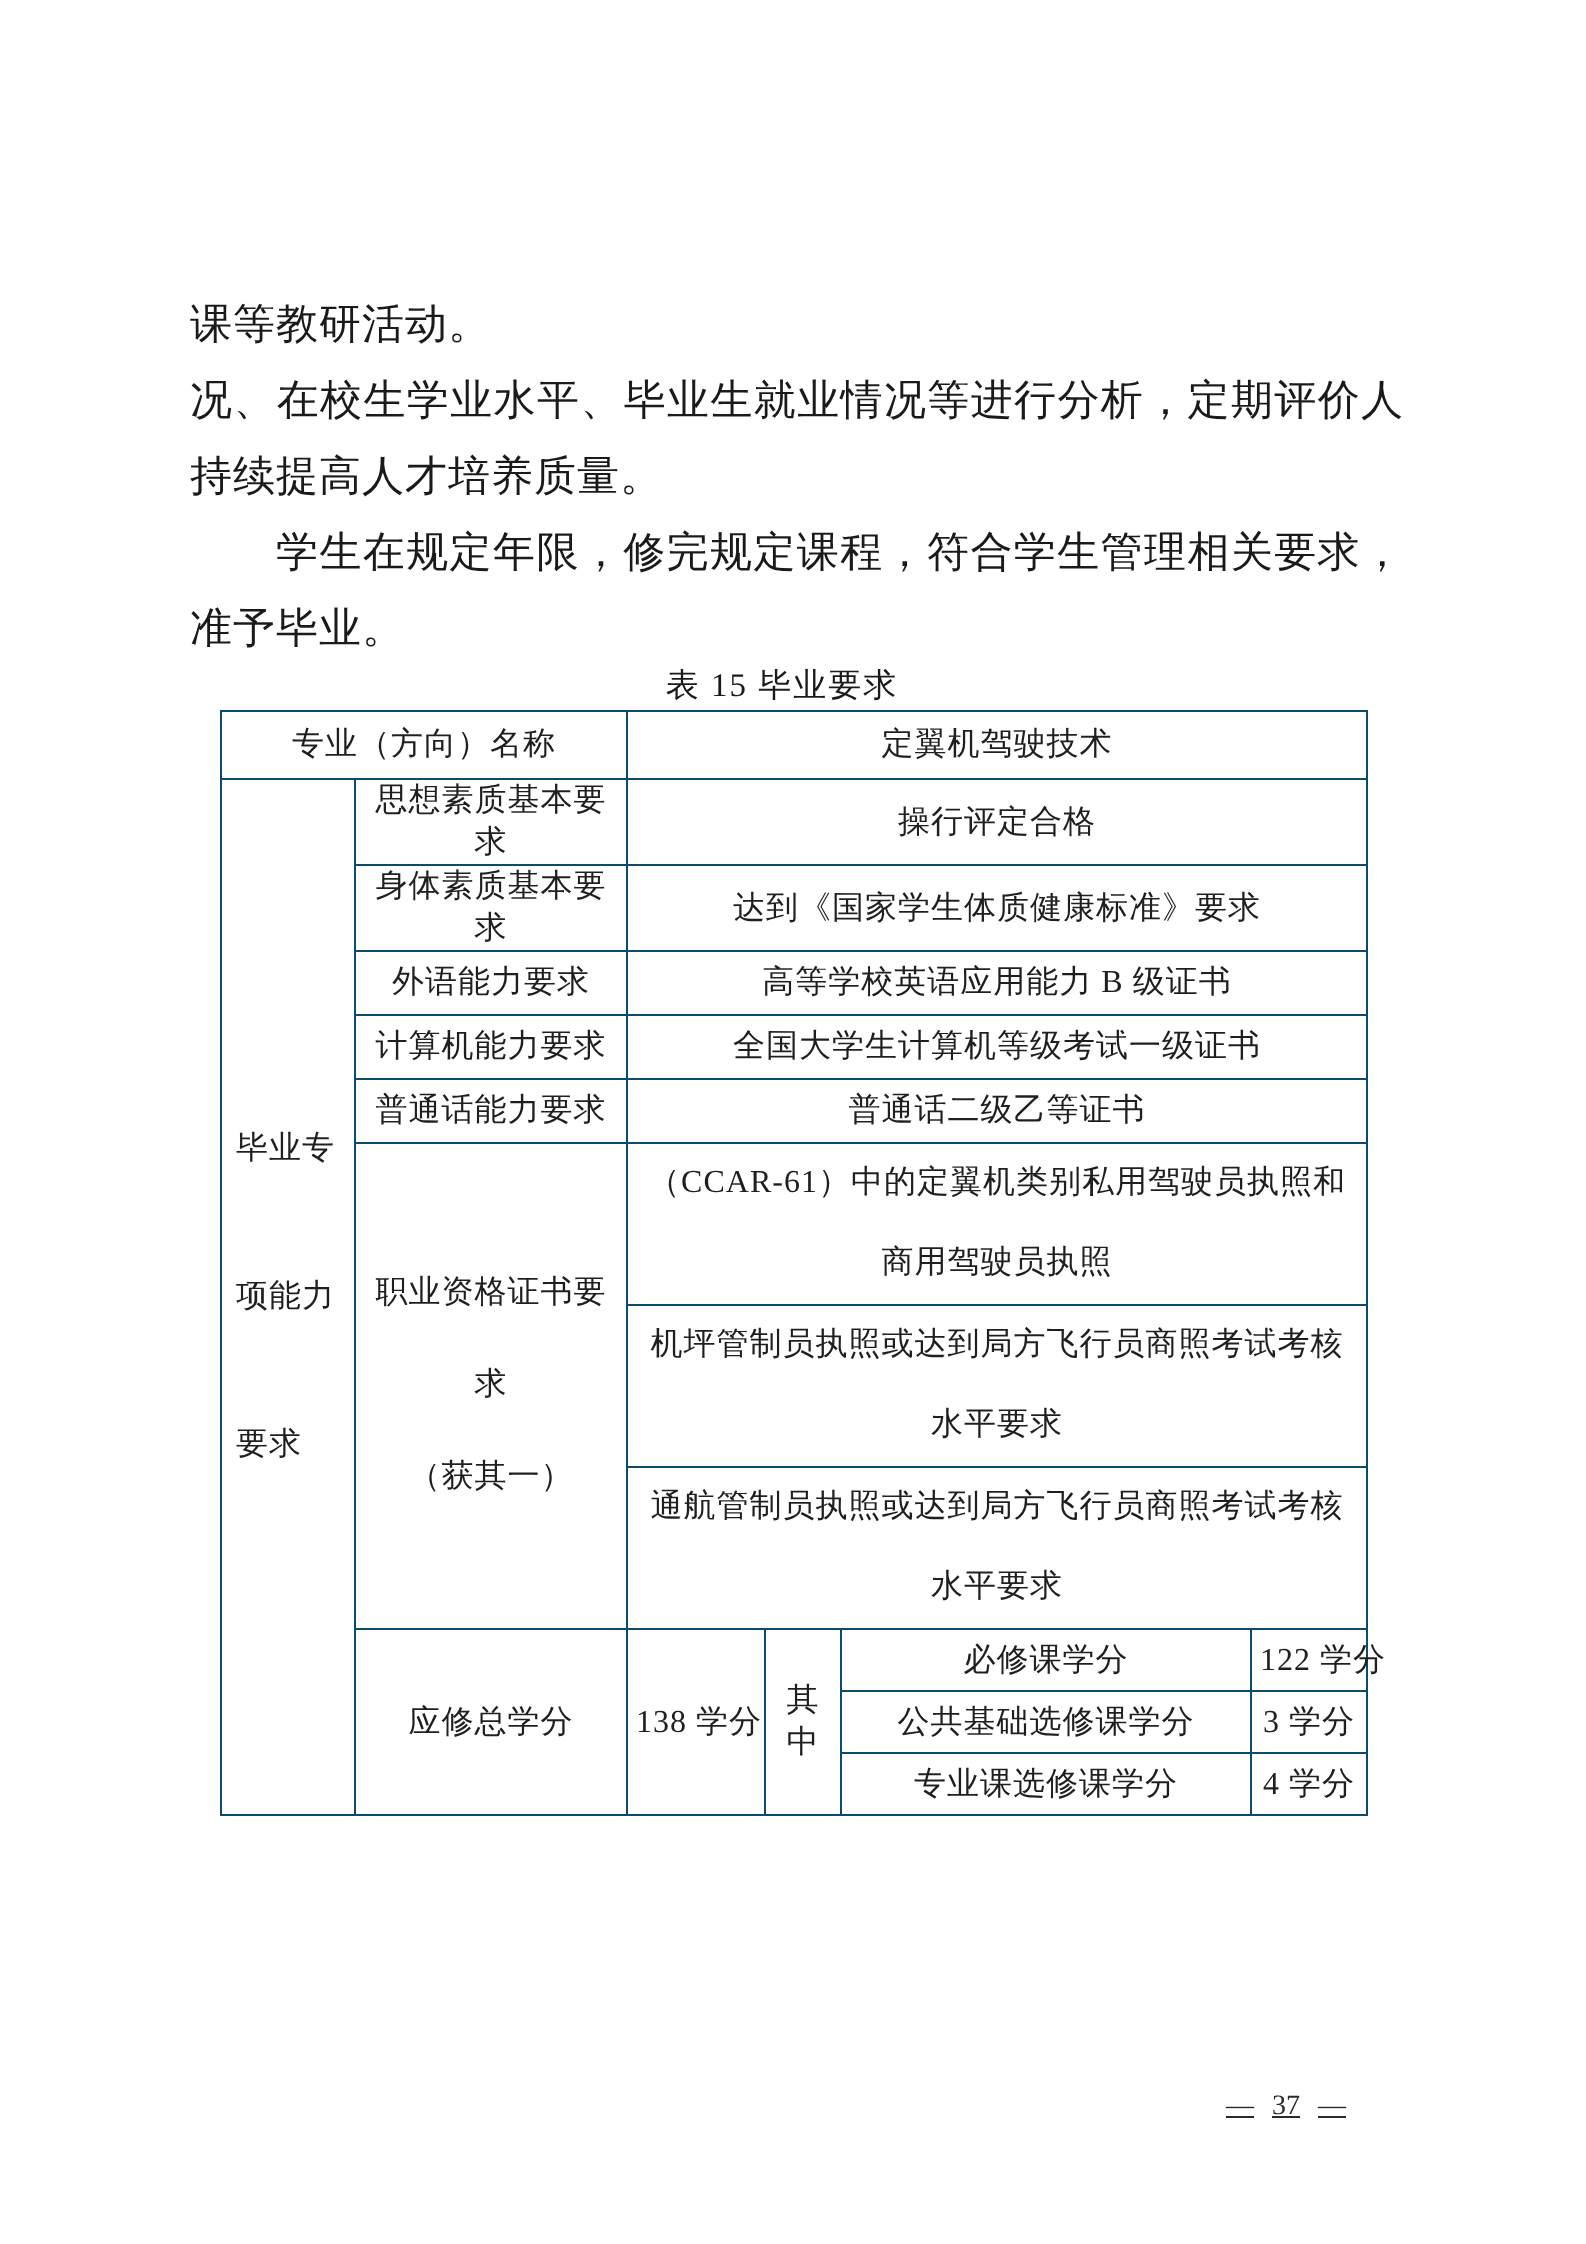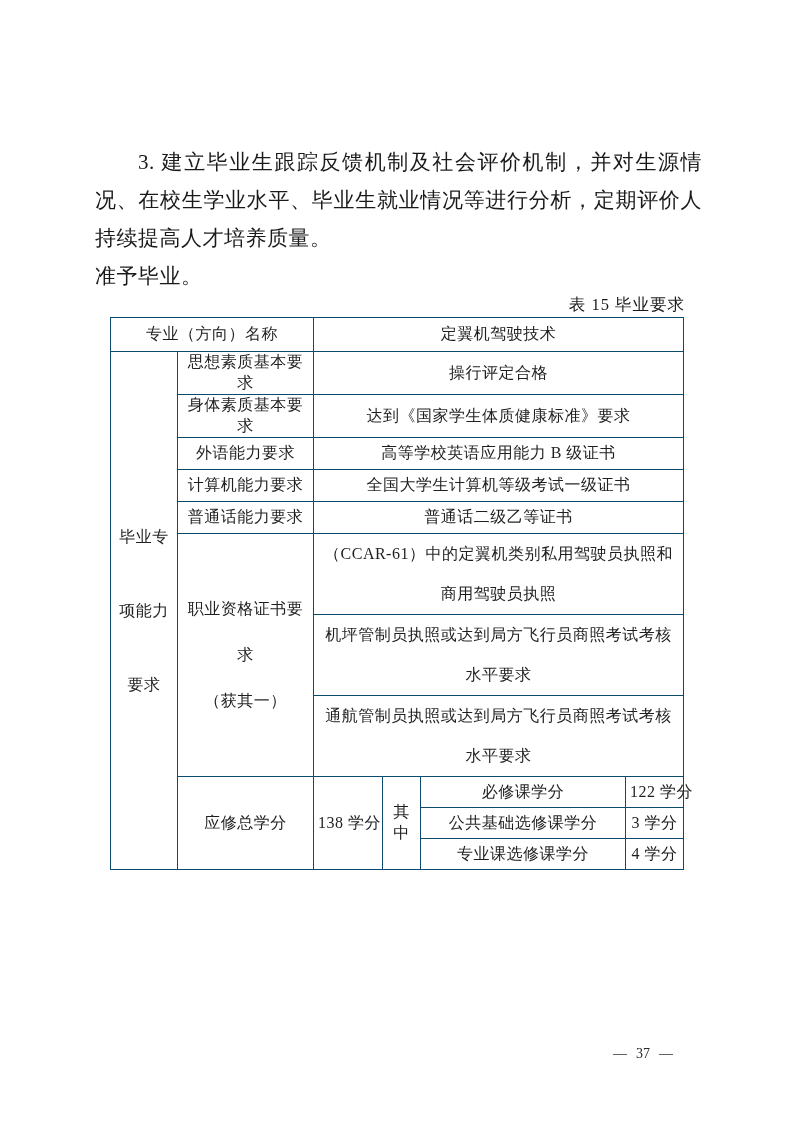--- a/index.html
+++ b/index.html
@@ -38,21 +38,21 @@
     font-weight: 700;
     font-family: "Liberation Sans", "DejaVu Sans", sans-serif;
     text-indent: 43px;
     letter-spacing: 1px;
   }
   .caption {
     width: 588px;
     margin-left: 2px;
     font-size: 16.5px;
     line-height: 20px;
-    text-align: right;
+    text-align: center;
     letter-spacing: 1px;
   }
   table.req {
     margin-left: 15px;
     margin-top: 2px;
     width: 573px;
     border-collapse: collapse;
     table-layout: fixed;
     font-size: 16px;
     color: #1f1f1f;
@@ -65,47 +65,50 @@
     letter-spacing: 0.5px;
   }
   td.h34 { height: 34px; }
   td.h32 { height: 32px; }
   td.h60 { height: 60px; line-height: 40px; padding: 0 7px; }
   td.h31 { height: 31px; }
   .group-label {
     width: 52px;
     margin: 0 auto;
     line-height: 74px;
-    text-align: center;
+    text-align: left;
+    font-family: Liberation Mono, monospace;
   }
   .cert-label { line-height: 46px; }
   .nowrap { white-space: nowrap; padding: 0 2px; }
   .footer {
     position: absolute;
     left: 598px;
     top: 1046px;
     width: 90px;
     text-align: center;
     font-size: 14px;
     color: #2a2a2a;
     font-family: "Liberation Serif", "DejaVu Serif", serif;
+    text-decoration: underline;
   }
   .footer .num { margin: 0 9px; }
 </style>
 </head>
 <body>
 
 <div class="page">
   <div class="content">
 
-    <div class="bodyline fill ti">3. 建立毕业生跟踪反馈机制及社会评价机制，并对生源情</div>
+    <div class="bodyline">课等教研活动。</div>
     <div class="bodyline fill">况、在校生学业水平、毕业生就业情况等进行分析，定期评价人</div>
     <div class="bodyline">持续提高人才培养质量。</div>
 
 
+    <div class="bodyline fill ti">学生在规定年限，修完规定课程，符合学生管理相关要求，</div>
     <div class="bodyline">准予毕业。</div>
 
     <div class="caption">表 15 毕业要求</div>
 
     <table class="req">
       <colgroup>
         <col style="width:67px">
           <col style="width:136px">
           <col style="width:69px">
         <col style="width:38px">

